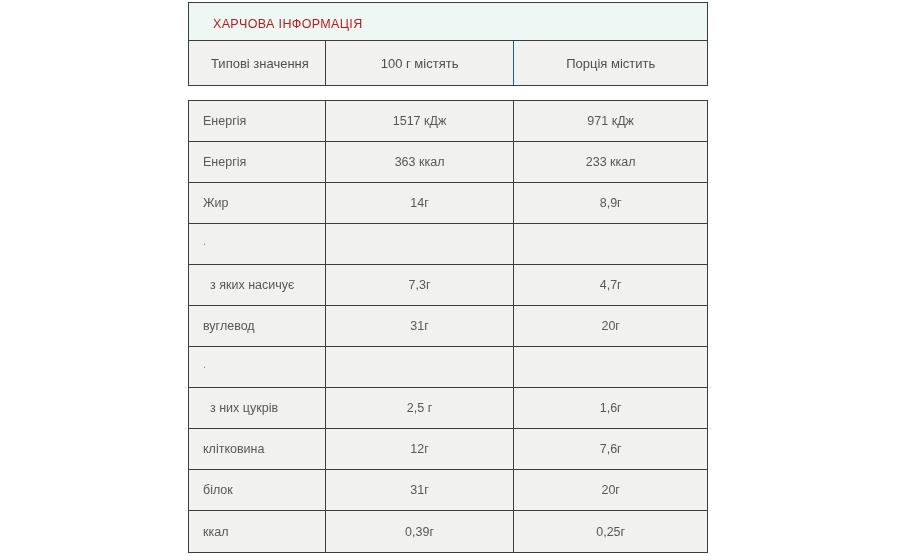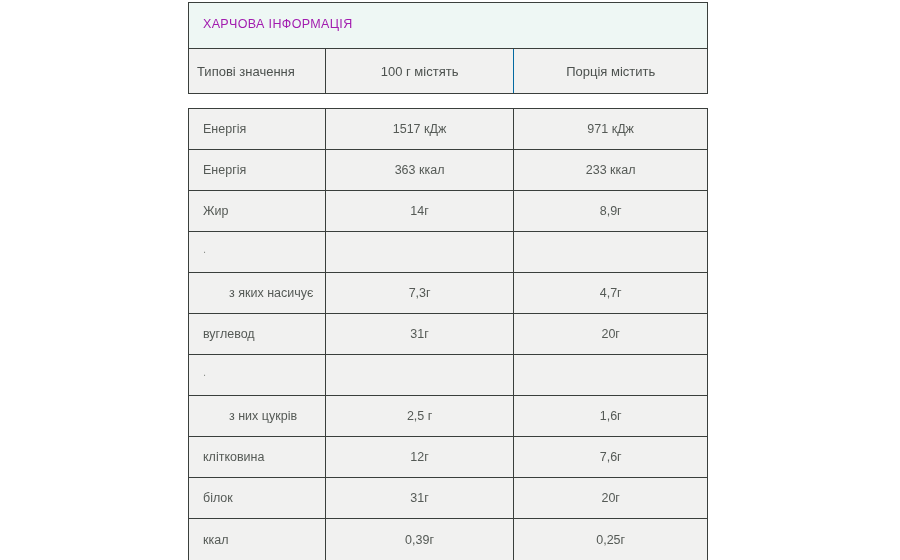--- a/index.html
+++ b/index.html
@@ -31,28 +31,28 @@
 
   
   .header-group {
     border: 1px solid #3a3f3c;
     border-bottom: 1px solid #3a3f3c;
     box-sizing: border-box;
     width: 520px;
   }
 
   .table-title {
-    height: 46px;
+    height: 38px;
     line-height: 42px;
     background: #eef7f4;
     box-sizing: border-box;
-    padding-left: 14px;
+    padding-left: 24px;
     font-size: 12.5px;
     letter-spacing: 0.35px;
-    color: #a21caf;
+    color: #b91c1c;
     border-bottom: 1px solid #3a3f3c;
     white-space: nowrap;
     overflow: hidden;
   }
 
   .header-row {
     display: flex;
     height: 44px;
     background: #f1f1f0;
     box-sizing: border-box;
@@ -64,21 +64,21 @@
     display: flex;
     align-items: center;
     font-size: 13px;
     color: #4c514e;
     white-space: nowrap;
     overflow: hidden;
   }
 
   .hcell.c1 {
     width: 137px;
-    padding-left: 8px;
+    padding-left: 22px;
     justify-content: flex-start;
     border-right: 1px solid #3a3f3c;
     text-align: right;
   }
   .hcell.c2 {
     width: 189px;
     justify-content: center;
     border-right: 1px solid #0369a1;
   }
   .hcell.c3 {
@@ -124,21 +124,21 @@
     overflow: hidden;
   }
 
   .cell.c1 {
     width: 137px;
     padding-left: 14px;
     justify-content: flex-start;
     border-right: 1px solid #3a3f3c;
   }
   .cell.c1.indented {
-    padding-left: 40px;
+    padding-left: 21px;
   }
   .cell.c2 {
     width: 189px;
     justify-content: center;
     border-right: 1px solid #3a3f3c;
   }
   .cell.c3 {
     width: 193px;
     justify-content: center;
   }

